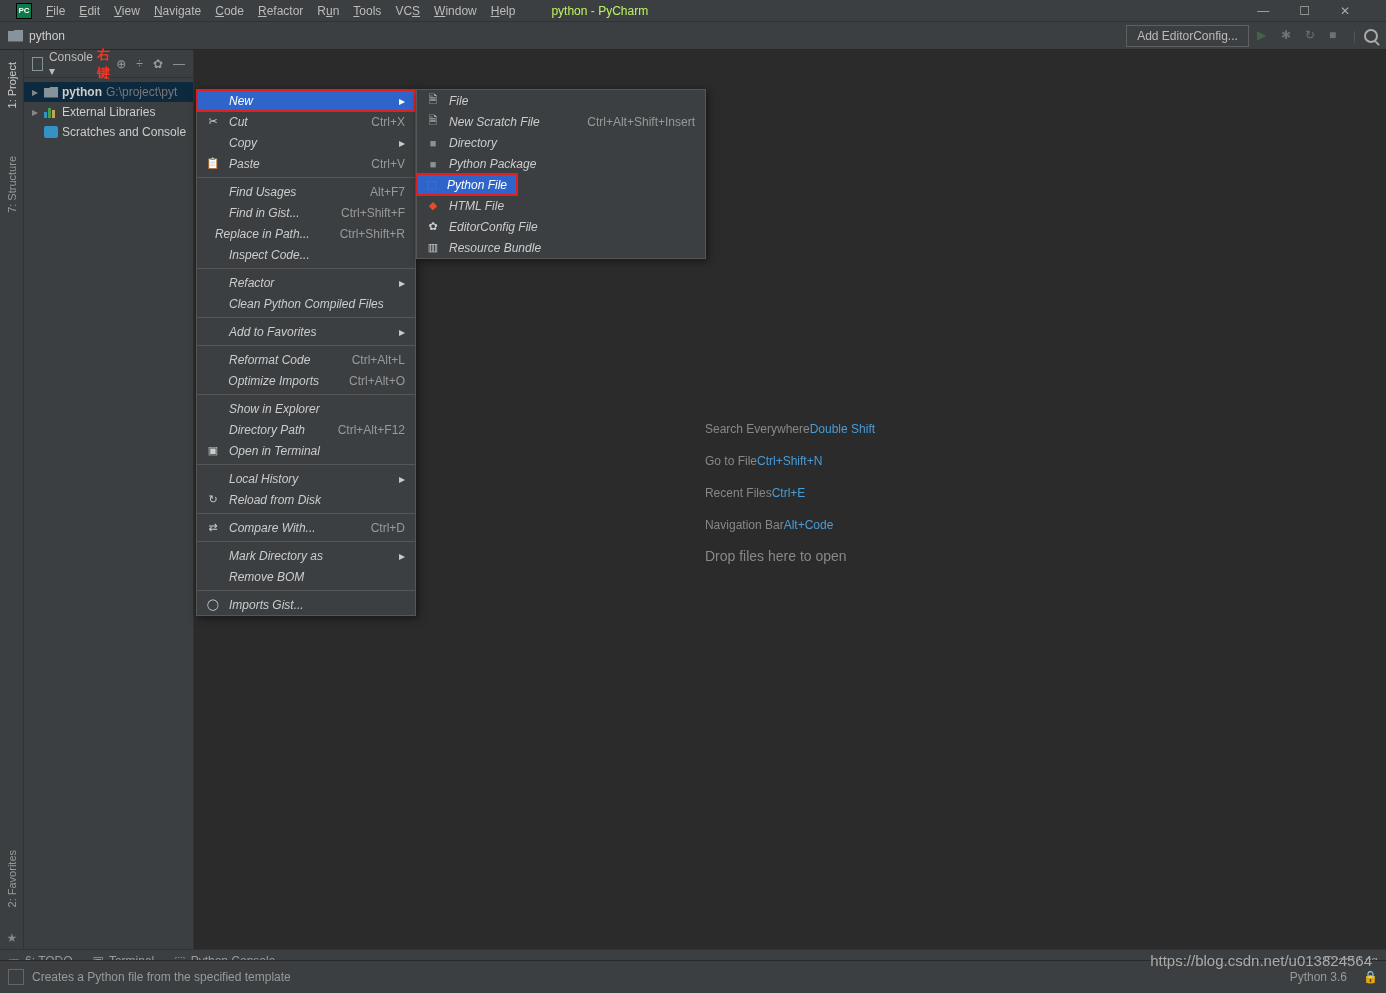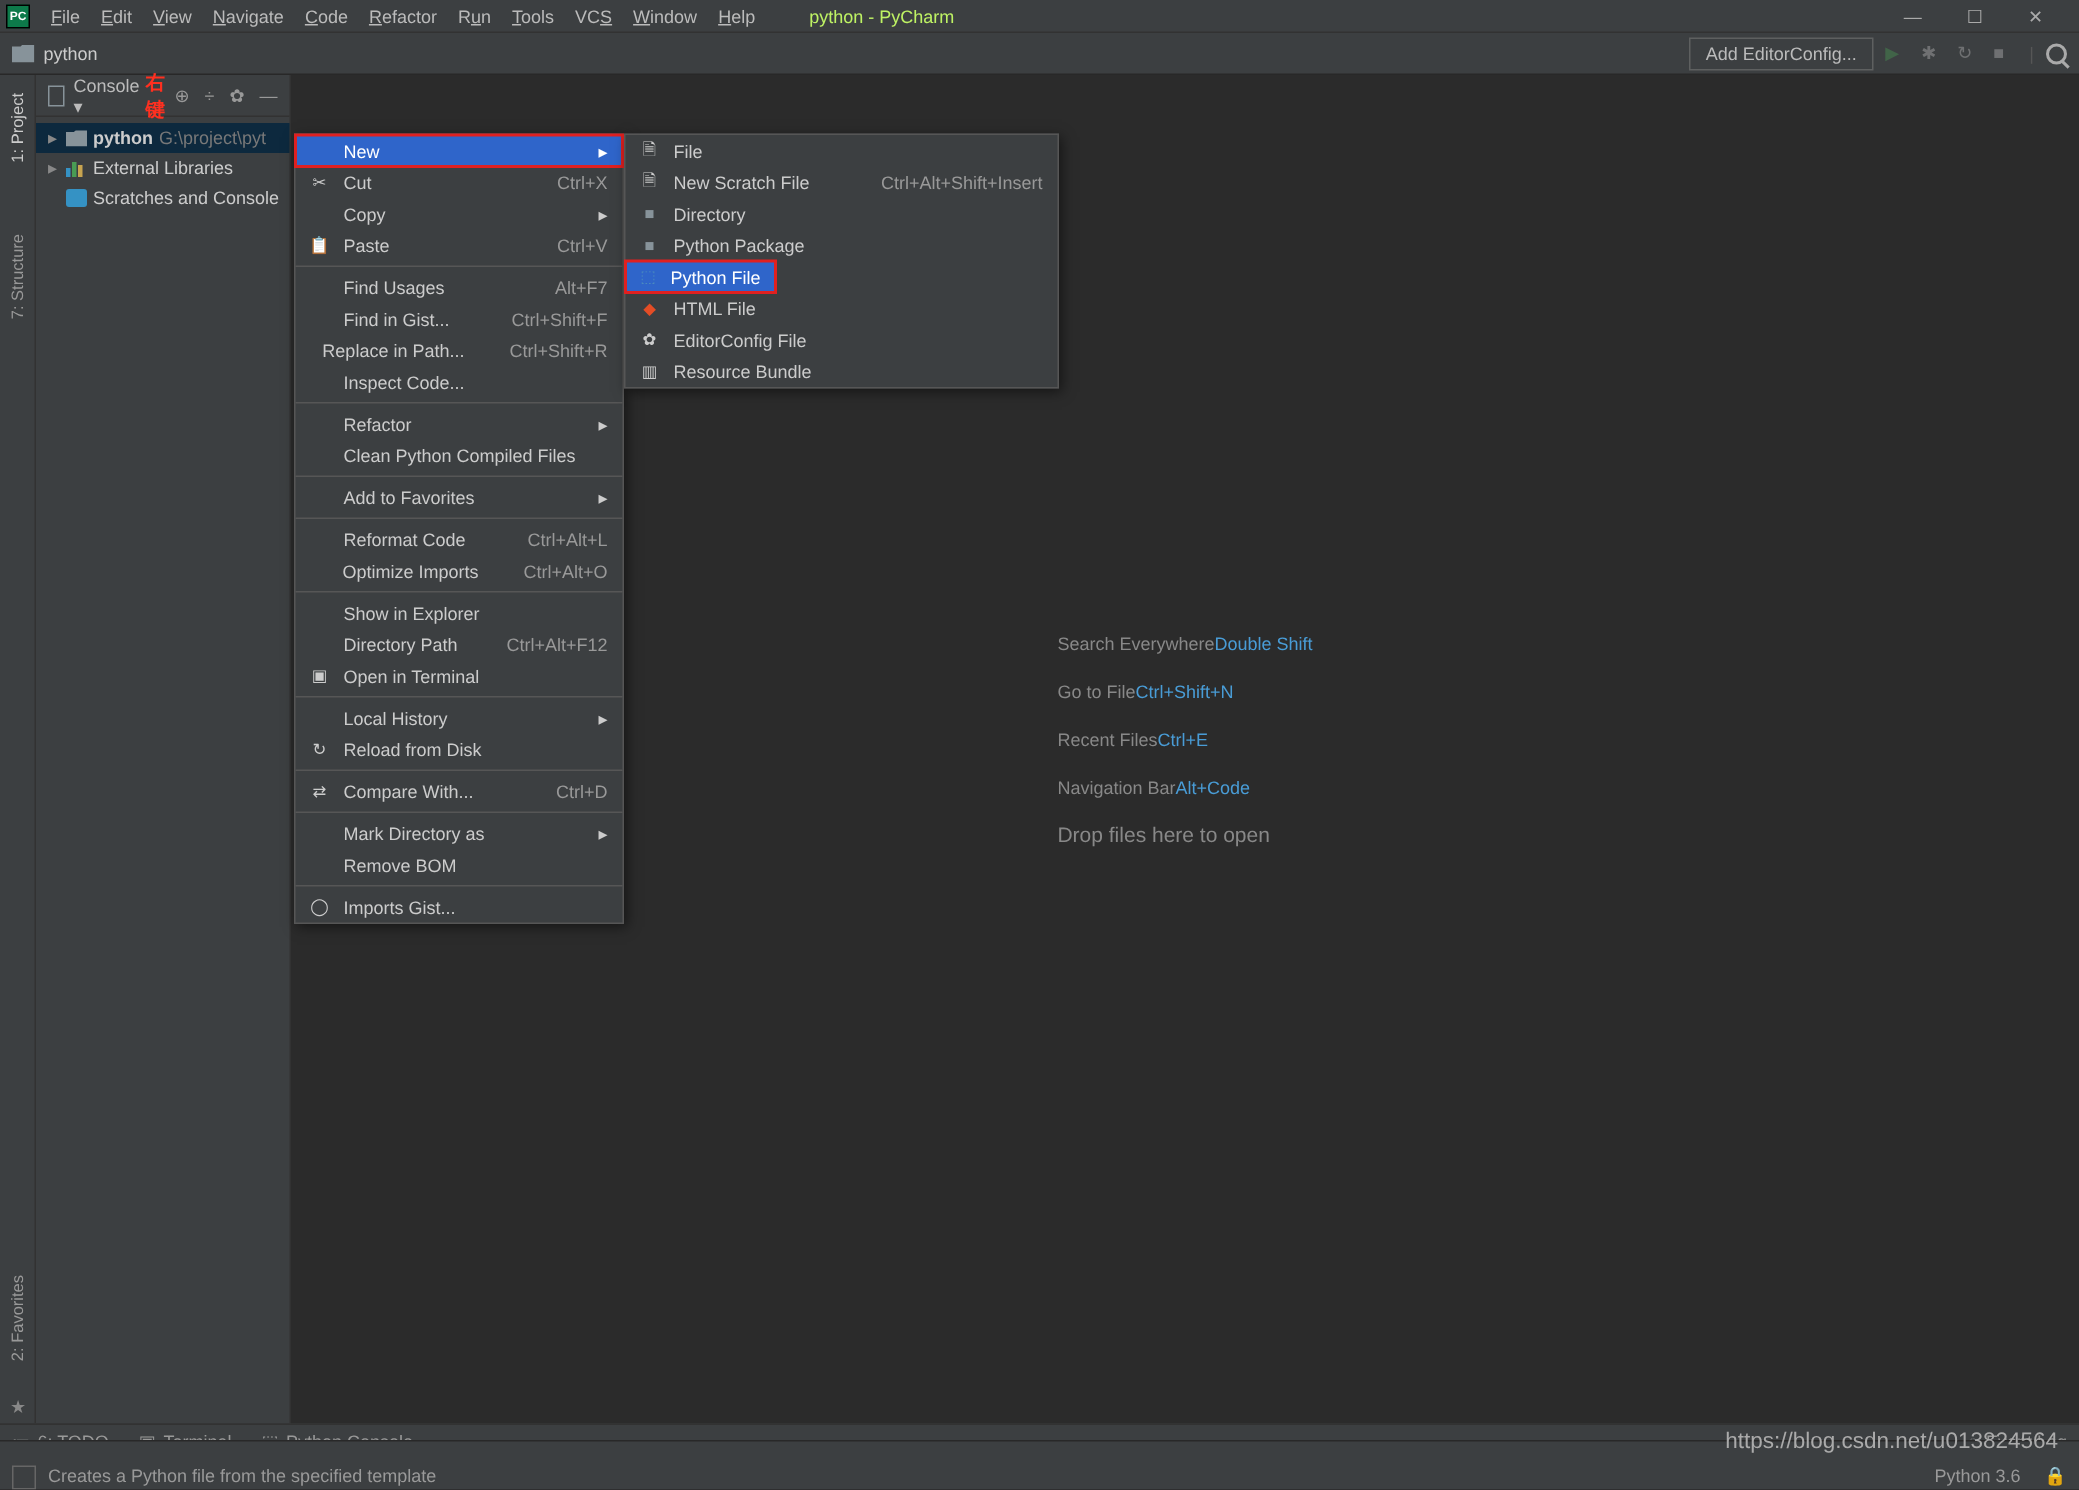--- a/index.html
+++ b/index.html
@@ -1,17 +1,17 @@
 <!DOCTYPE html>
 <html><head>
 <meta charset="utf-8">
 <style>
 * { margin:0; padding:0; box-sizing:border-box; font-family:"Segoe UI",Arial,sans-serif; font-size:12px; user-select:none; }
 body { background:#2b2b2b; color:#bbb; width:1386px; height:993px; overflow:hidden; position:relative; }
-.titlebar { height:22px; background:#3c3f41; display:flex; align-items:center; padding:0 4px; border-bottom:1px solid #323232; }
+.titlebar { height:22px; background:#3c3f41; display:flex; align-items:center; padding:0 16px; border-bottom:1px solid #323232; }
 .titlebar .logo { width:16px; height:16px; background:#0d7a4a; border:1px solid #000; display:flex; align-items:center; justify-content:center; font-size:8px; color:#fff; font-weight:bold; margin-right:8px;}
 .menubar { display:flex; gap:2px; }
 .menubar span { padding:2px 6px; cursor:pointer; }
 .menubar span u { text-decoration:underline; }
 .wtitle { margin-left:30px; color:#bef264; }
 .winbtns { margin-left:auto; display:flex; gap:30px; padding-right:20px; color:#aaa;}
 .winbtns span{cursor:pointer;}
 .navbar { height:28px; background:#3c3f41; display:flex; align-items:center; padding:0 8px; border-bottom:1px solid #282828;}
 .navbar .folder-icon{ width:15px; height:12px; background:#87939a; margin-right:6px; clip-path:polygon(0 12%,38% 12%,48% 0,100% 0,100% 100%,0 100%);}
 .navbar .pname{ color:#ccc; font-weight:normal;}
@@ -40,32 +40,32 @@
 .tree-row .libicon i:nth-child(3){height:8px;background:#c7a450;}
 .tree-row .scricon{width:14px;height:12px;background:#3592c4;border-radius:2px;}
 .tree-row .name{color:#ccc;} .tree-row .path{color:#787878;}
 .editor{ flex:1; background:#2b2b2b; position:relative; display:flex; flex-direction:column; align-items:center; justify-content:center;}
 .welcome{ text-align:left; color:#888;}
 .welcome div{ margin-bottom:16px; font-size:14px;}
 .welcome .key{ color:#499cd6; }
 .ctxmenu{ position:absolute; background:#3c3f41; border:1px solid #565656; box-shadow:2px 2px 8px rgba(0,0,0,.5); z-index:100;}
 .ctxmenu .row{ height:21px; display:flex; align-items:center; padding:0 10px 0 8px; color:#ccc; cursor:pointer; position:relative;}
 .ctxmenu .row .icon{ width:16px; height:16px; margin-right:8px; display:flex; align-items:center; justify-content:center; font-size:11px;}
-.ctxmenu .row .lbl{ flex:0 0 auto;}
+.ctxmenu .row .lbl{ flex:0 0 auto;font-style:italic;}
 .ctxmenu .row .sc{ margin-left:auto; color:#999; padding-left:30px;}
 .ctxmenu .row .sub{ margin-left:auto; color:#ccc;}
 .ctxmenu .row.hl{ background:#2f65ca; color:#fff;}
 .ctxmenu .row.hl .sc,.ctxmenu .row.hl .sub{color:#fff;}
 .ctxmenu .sep{ height:1px; background:#565656; margin:3px 0;}
 .redbox{ outline:2px solid #e02020; outline-offset:-1px;}
 .left-bottom{ position:absolute; left:0; bottom:48px; width:24px; display:flex; flex-direction:column; align-items:center; gap:20px;}
 .bottombar{ height:22px; background:#3c3f41; border-top:1px solid #323232; display:flex; align-items:center; padding:0 8px; gap:20px; color:#999; position:absolute; bottom:22px; left:0; right:0;}
 .bottombar .tab{display:flex;align-items:center;gap:5px;cursor:pointer;}
 .bottombar .right{margin-left:auto;}
-.statusbar{ height:22px; background:#3c3f41; border-top:1px solid #282828; display:flex; align-items:flex-start; padding:16px 8px; color:#999; position:absolute; bottom:0; left:0; right:0;}
+.statusbar{ height:22px; background:#3c3f41; border-top:1px solid #282828; display:flex; align-items:center; padding:16px 8px; color:#999; position:absolute; bottom:0; left:0; right:0;}
 .statusbar .corner{width:16px;height:16px;border:1px solid #666;margin-right:8px;}
 .statusbar .right{margin-left:auto;display:flex;gap:16px;align-items:center;}
 .watermark{position:absolute;bottom:24px;right:14px;color:#aaa;font-size:15px;z-index:200;}
 .search-icon{width:14px;height:14px;border:2px solid #aaa;border-radius:50%;position:relative;}
 .search-icon::after{content:'';position:absolute;width:6px;height:2px;background:#aaa;bottom:-3px;right:-4px;transform:rotate(45deg);}
 </style>
 </head>
 <body>
 
 <div class="titlebar">

